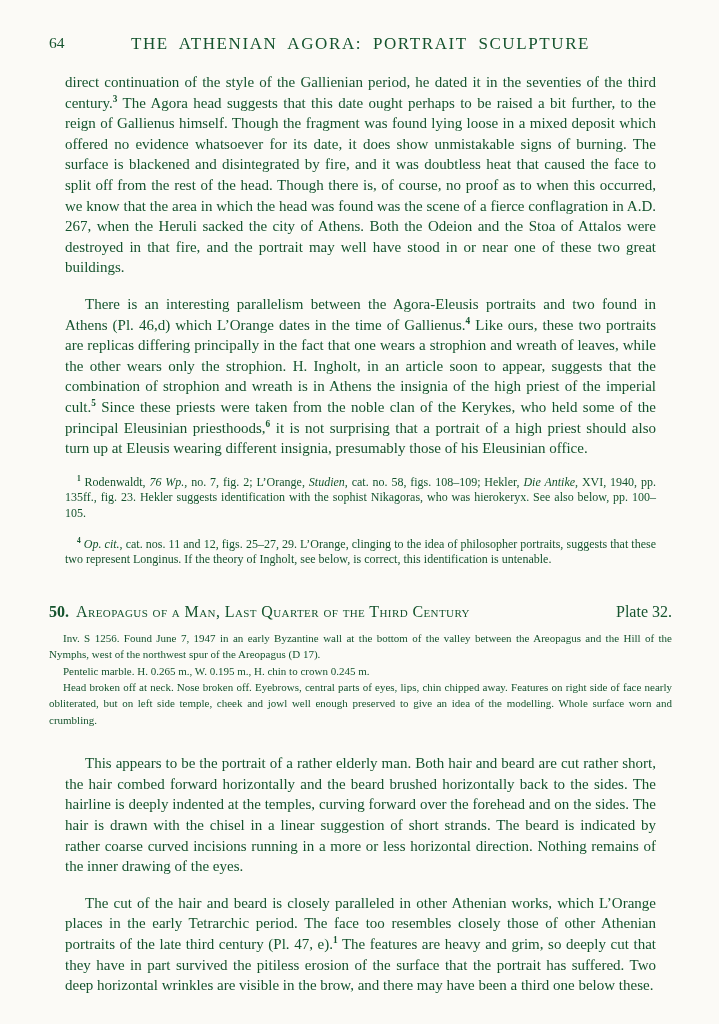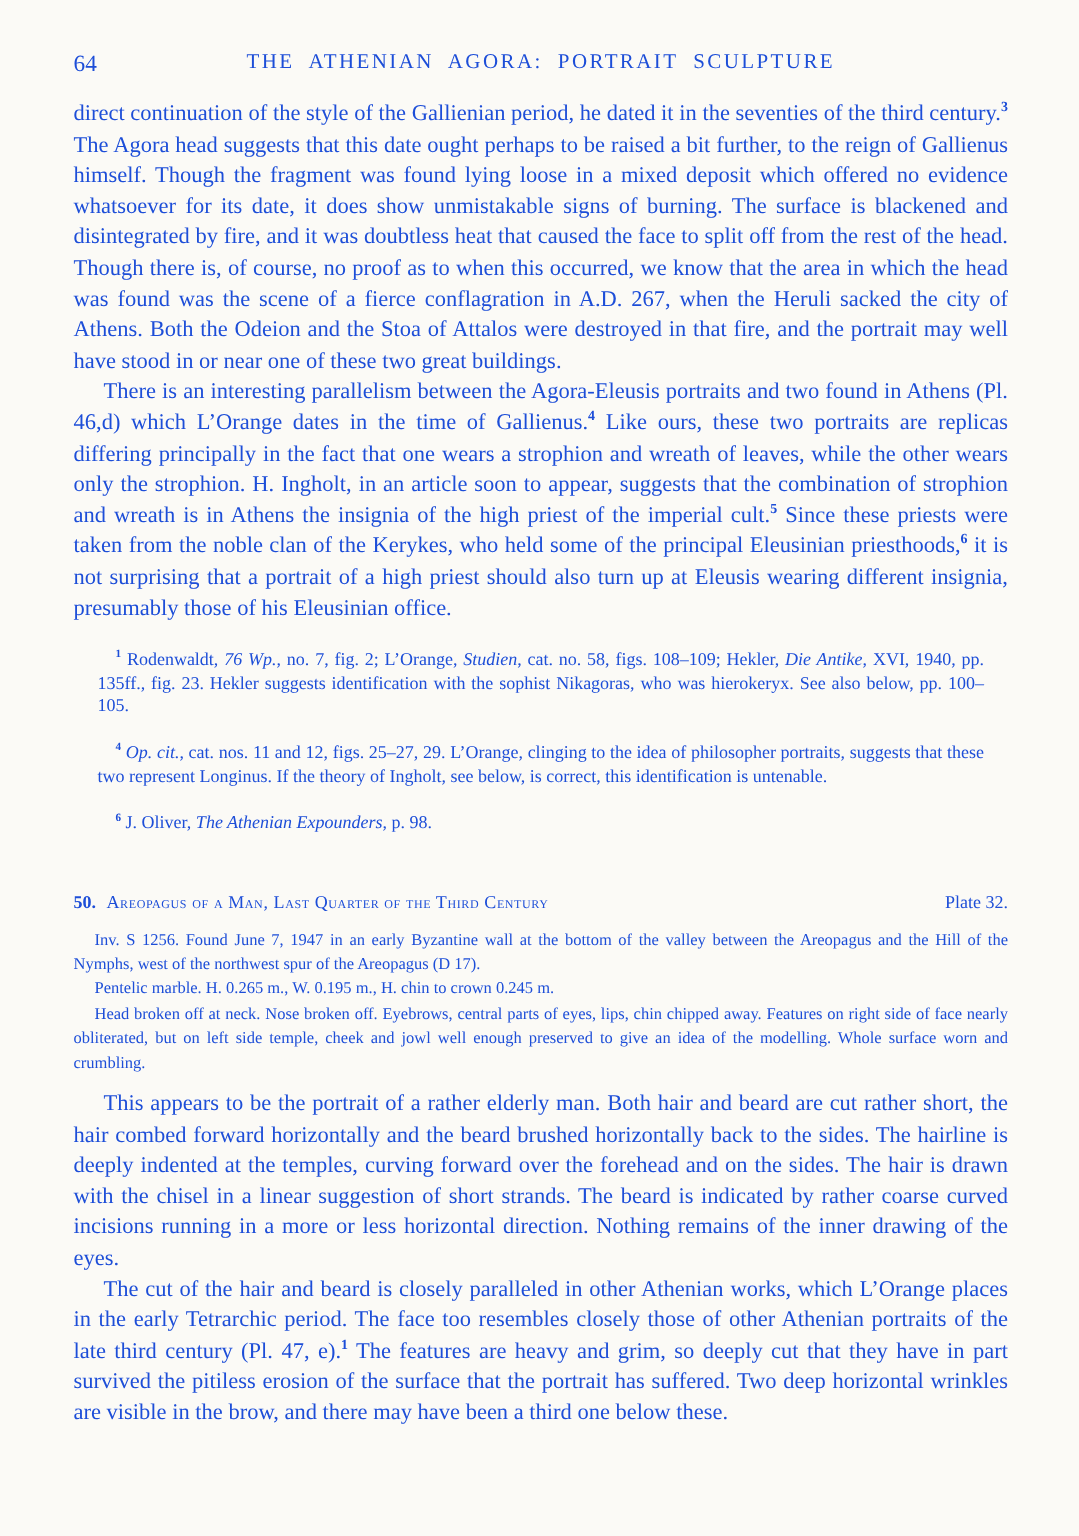--- a/index.html
+++ b/index.html
@@ -2,33 +2,33 @@
 <html><head>
 <meta charset="utf-8">
 <style>
   html,body{margin:0;padding:0;}
   body{background:#e8e8e6;}
   .page{
     position:relative;
     width:719px;height:1024px;
     margin:0 auto;
     background:#fbfaf6;
-    color:#1d4ed8;
+    color:#14532d;
     font-family:"Liberation Serif", serif;
     box-sizing:border-box;
     padding:34px 47px 0 49px;
     overflow:hidden;
   }
   
   .runhead{position:relative;height:22px;margin-bottom:10px;}
   .pagenum{position:absolute;left:0;top:0;font-size:15.5px;}
-  .runtitle{display:block;text-align:center;font-size:14px;letter-spacing:1.6px;word-spacing:5px;}
+  .runtitle{display:block;text-align:center;font-size:17px;letter-spacing:1.6px;word-spacing:5px;}
   
   .bodyp{
-    margin:0;
+    margin:16px;
     font-size:15px;
     line-height:20.6px;
     text-align:justify;
     text-indent:20px;
   }
   .noindent{text-indent:0;}
   sup{font-size:0.62em;vertical-align:super;line-height:0;font-weight:600;}
   
   .footnotes{margin-top:10px;}
   .fn{
@@ -36,21 +36,21 @@
     font-size:12px;
     line-height:15.4px;
     text-align:justify;
     text-indent:12px;
   }
   
   .entryhead{
     display:flex;
     align-items:baseline;
     margin-top:34px;
-    font-size:12px;
+    font-size:16px;
     line-height:20px;
   }
   .entrynum{font-weight:bold;}
   .entrytitle{font-variant:small-caps;letter-spacing:0.4px;margin-left:7px;}
   .entryplate{margin-left:auto;}
   
   .descblock{margin-top:8px;}
   .desc{
     margin:0;
     font-size:11px;
@@ -72,21 +72,20 @@
   </header>
 
   <main>
 
     <p class="bodyp noindent"><span>direct continuation of the style of the Gallienian period, he dated it in the seventies of the third century.</span><sup>3</sup><span> The Agora head suggests that this date ought perhaps to be raised a bit further, to the reign of Gallienus himself. Though the fragment was found lying loose in a mixed deposit which offered no evidence whatsoever for its date, it does show unmistakable signs of burning. The surface is blackened and disintegrated by fire, and it was doubtless heat that caused the face to split off from the rest of the head. Though there is, of course, no proof as to when this occurred, we know that the area in which the head was found was the scene of a fierce conflagration in A.D. 267, when the Heruli sacked the city of Athens. Both the Odeion and the Stoa of Attalos were destroyed in that fire, and the portrait may well have stood in or near one of these two great buildings.</span></p>
     <p class="bodyp"><span>There is an interesting parallelism between the Agora-Eleusis portraits and two found in Athens (Pl. 46,d) which L’Orange dates in the time of Gallienus.</span><sup>4</sup><span> Like ours, these two portraits are replicas differing principally in the fact that one wears a strophion and wreath of leaves, while the other wears only the strophion. H. Ingholt, in an article soon to appear, suggests that the combination of strophion and wreath is in Athens the insignia of the high priest of the imperial cult.</span><sup>5</sup><span> Since these priests were taken from the noble clan of the Kerykes, who held some of the principal Eleusinian priesthoods,</span><sup>6</sup><span> it is not surprising that a portrait of a high priest should also turn up at Eleusis wearing different insignia, presumably those of his Eleusinian office.</span></p>
 
     <section class="footnotes">
       <p class="fn"><sup>1</sup><span> Rodenwaldt, </span><i>76 Wp.</i><span>, no. 7, fig. 2; L’Orange, </span><i>Studien</i><span>, cat. no. 58, figs. 108–109; Hekler, </span><i>Die Antike</i><span>, XVI, 1940, pp. 135ff., fig. 23. Hekler suggests identification with the sophist Nikagoras, who was hierokeryx. See also below, pp. 100–105.</span></p>
       <p class="fn"><sup>4</sup><span> </span><i>Op. cit.</i><span>, cat. nos. 11 and 12, figs. 25–27, 29. L’Orange, clinging to the idea of philosopher portraits, suggests that these two represent Longinus. If the theory of Ingholt, see below, is correct, this identification is untenable.</span></p>
-      <p class="fn"><sup>6</sup><span> J. Oliver, </span><i>The Athenian Expounders</i><span>, p. 98.</span></p>
     </section>
 
     <div class="entryhead">
       <span class="entrynum">50.</span>
       <span class="entrytitle">Areopagus of a Man, Last Quarter of the Third Century</span>
       <span class="entryplate">Plate 32.</span>
     </div>
 
     <div class="descblock">
       <p class="desc">Inv. S 1256. Found June 7, 1947 in an early Byzantine wall at the bottom of the valley between the Areopagus and the Hill of the Nymphs, west of the northwest spur of the Areopagus (D 17).</p>

